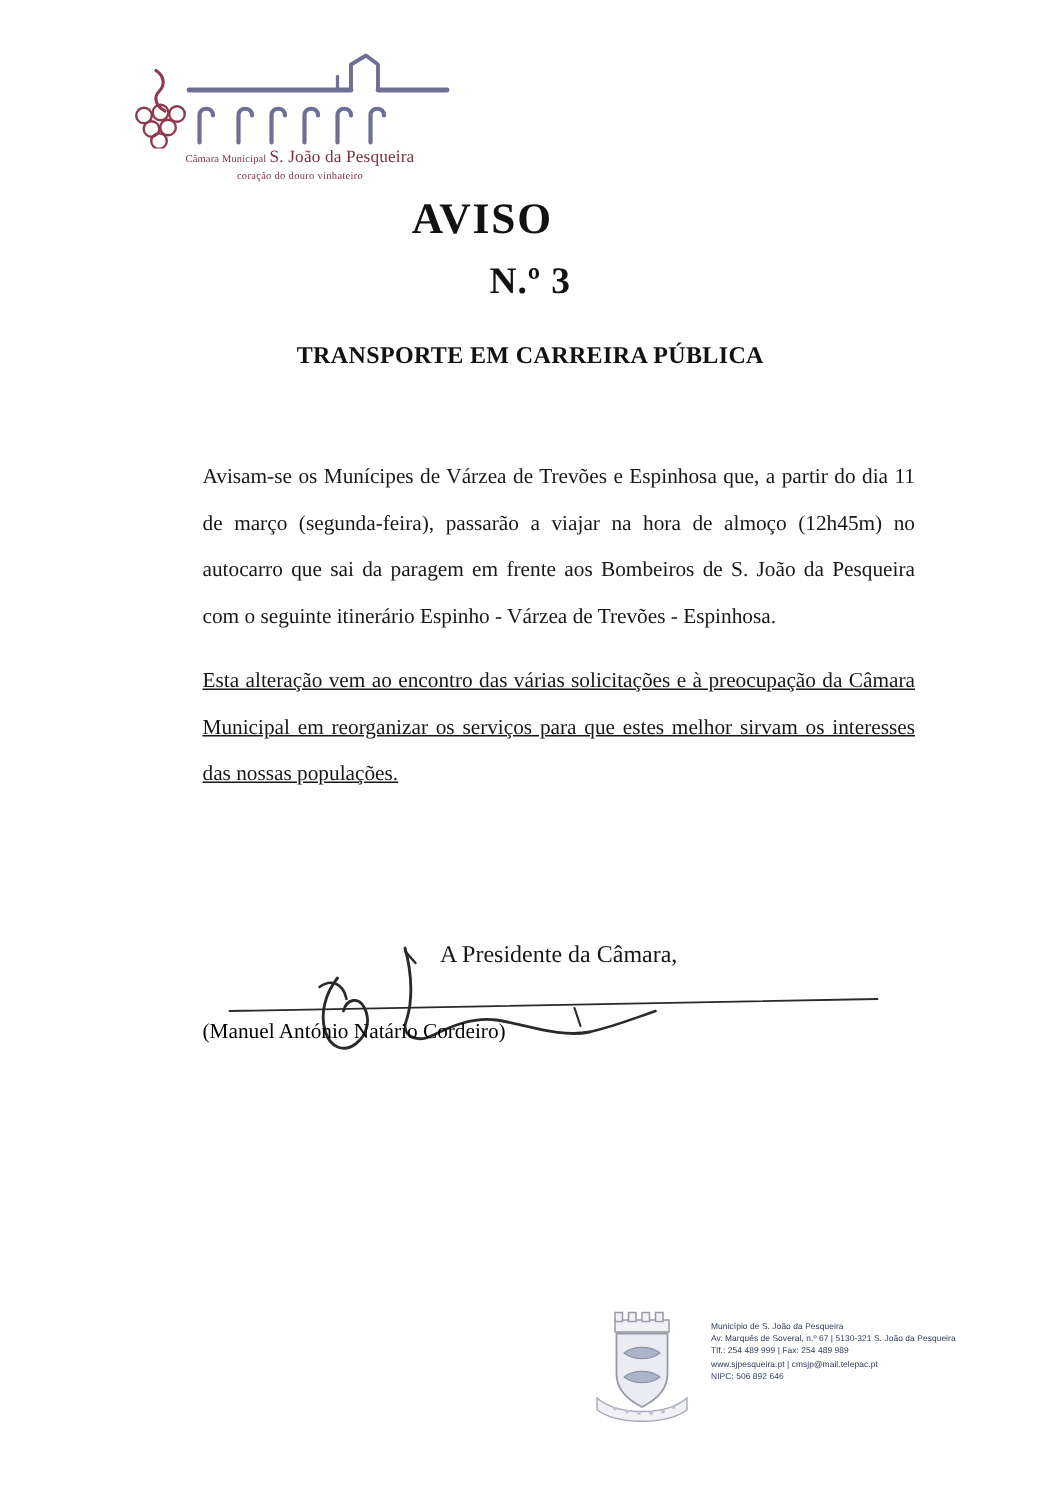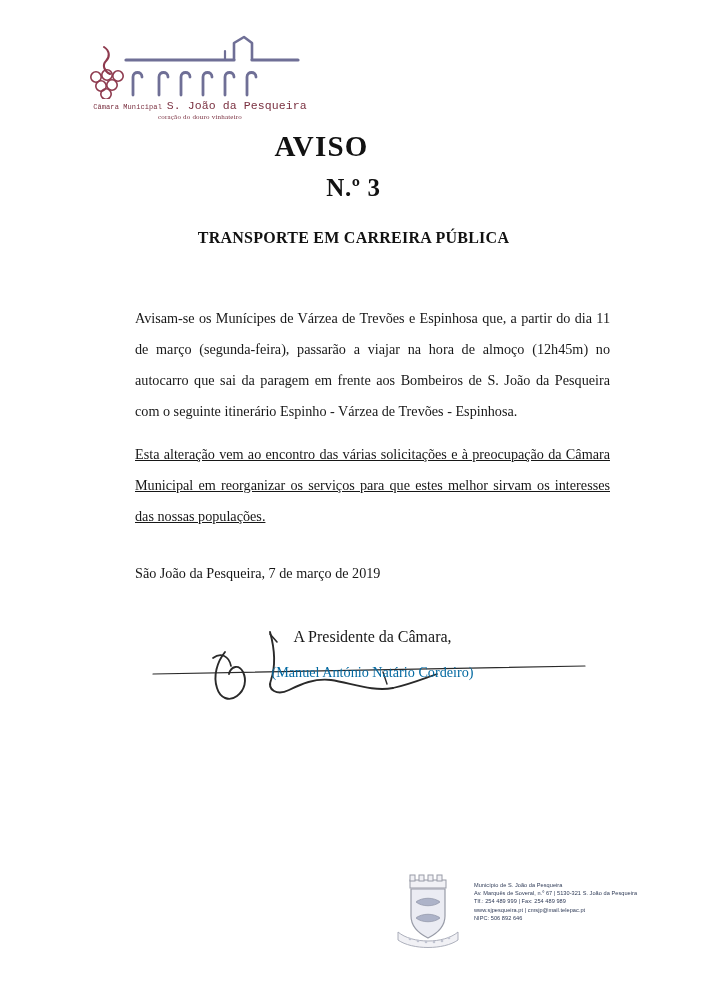--- a/index.html
+++ b/index.html
@@ -38,21 +38,21 @@
   }
   .logo-svg { display: block; }
 
   .logo-title {
     position: absolute;
     left: 0;
     top: 66px;
     width: 232px;
     text-align: center;
     white-space: nowrap;
-    font-family: Liberation Mono, monospace;
+    font-family: Liberation Serif, serif;
     color: #7a3040;
     font-size: 8px;
     letter-spacing: 0.1px;
   }
   .logo-title .lt-small {
     font-size: 7px;
     letter-spacing: 0.1px;
   }
   .logo-title .lt-big {
     font-size: 11.5px;
@@ -146,25 +146,24 @@
     top: 0;
     width: 475px;
     text-align: center;
     font-size: 16px;
     color: #171717;
     white-space: nowrap;
   }
   .sig-name {
     position: absolute;
     left: 0;
-    top: 36px;
+    top: 52px;
     width: 475px;
-    text-align: center;
     font-size: 14.2px;
-    color: #0369a1;
+    color: #000000;
     white-space: nowrap;
   }
   .sig-ink {
     position: absolute;
     left: -10px;
     top: -6px;
     width: 500px;
     height: 90px;
     pointer-events: none;
   }
@@ -247,21 +246,20 @@
 
   <div class="title-aviso">AVISO</div>
   <div class="title-numero">N.º 3</div>
   <div class="title-subject">TRANSPORTE EM CARREIRA PÚBLICA</div>
 
   <div class="body-block">
     <p class="body-para p1">Avisam-se os Munícipes de Várzea de Trevões e Espinhosa que, a partir do dia 11 de março (segunda-feira), passarão a viajar na hora de almoço (12h45m) no autocarro que sai da paragem em frente aos Bombeiros de S. João da Pesqueira com o seguinte itinerário Espinho - Várzea de Trevões - Espinhosa.</p>
     <p class="body-para p2">Esta alteração vem ao encontro das várias solicitações e à preocupação da Câmara Municipal em reorganizar os serviços para que estes melhor sirvam os interesses das nossas populações.</p>
   </div>
 
-  <div class="place-date">São João da Pesqueira, 7 de março de 2019</div>
 
   <div class="sig-block">
     <div class="sig-role">A Presidente da Câmara,</div>
 
     <svg class="sig-ink" viewBox="0 0 500 90" xmlns="http://www.w3.org/2000/svg">
       <g fill="none" stroke="#2a2a2a" stroke-width="1.5" stroke-linecap="round">
         <path d="M28 52 L 460 44" stroke-width="1.2"></path>
         <path d="M145 10 C 150 28, 150 46, 146 58 C 142 68, 152 74, 164 68 C 176 62, 190 56, 206 58
                  C 226 61, 248 70, 268 66" stroke-width="1.9"></path>
         <path d="M145 12 L 152 20" stroke-width="1.6"></path>

